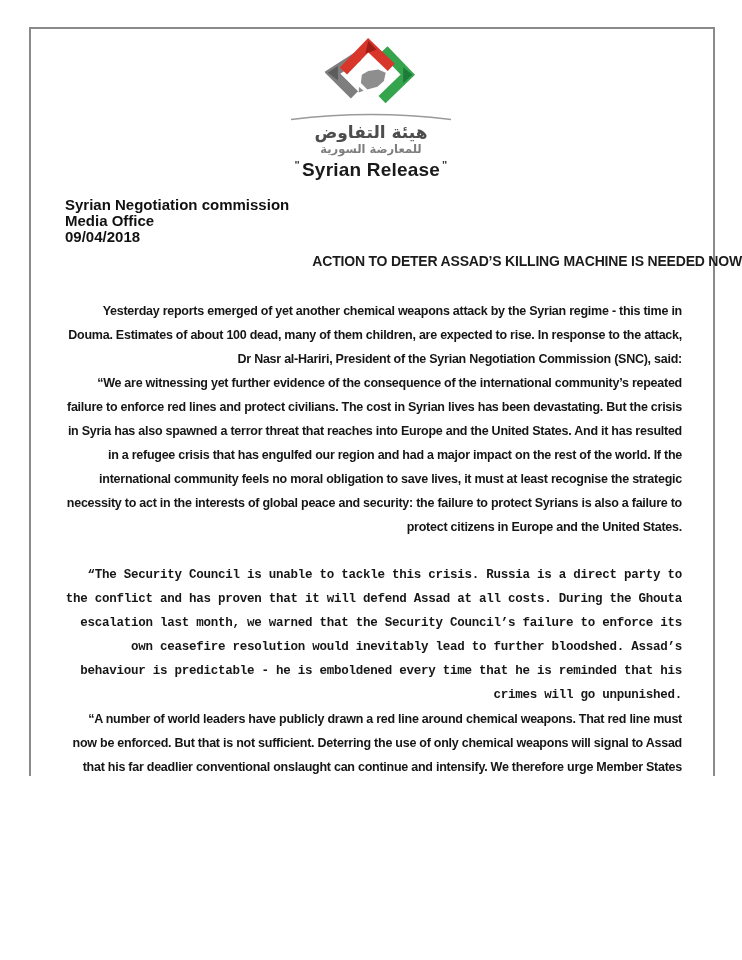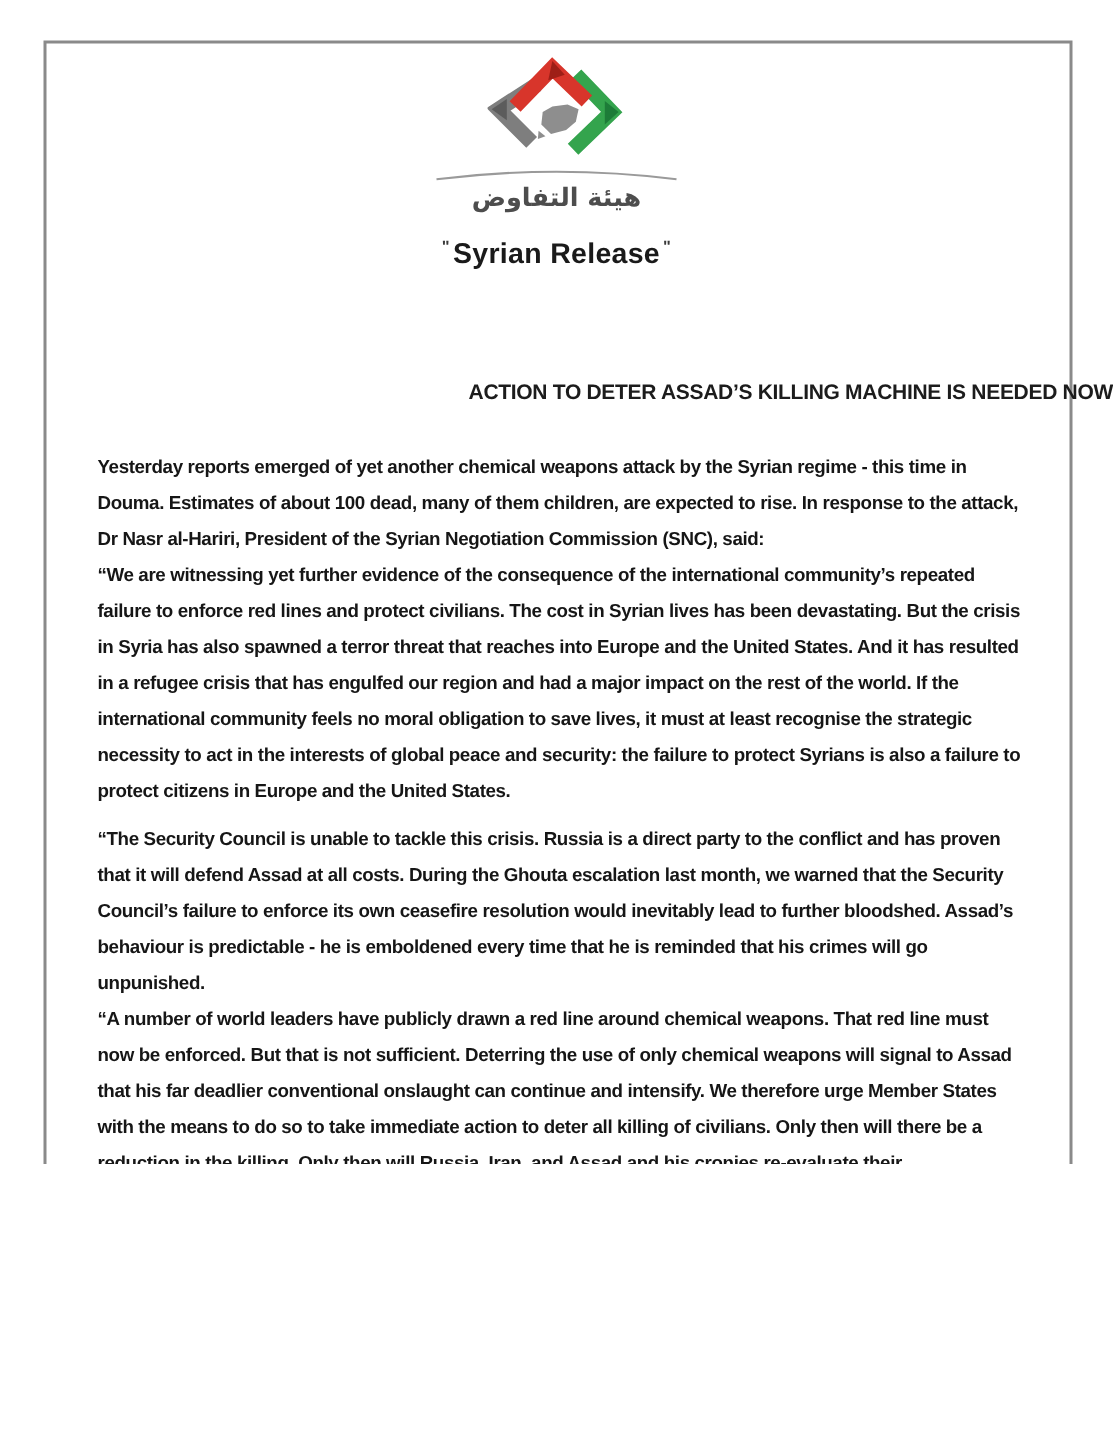--- a/index.html
+++ b/index.html
@@ -76,24 +76,24 @@
     color: #1c1c1c;
   }
   .body-text {
     position: absolute;
     left: 65px; top: 299px;
     width: 617px;
     font-size: 12.5px; font-weight: bold;
     letter-spacing: -0.25px;
     line-height: 24px;
     color: #161616;
-    text-align: left;
+    text-align: right;
   }
   .body-text p { margin: 0; }
-  .body-text p.gap { margin-top: 8px; }
+  .body-text p.gap { margin-top: 24px; font-family: Liberation Mono, monospace; }
   .pagenum {
     position: absolute;
     top: 874px; left: 0;
     width: 100%;
     text-align: center;
     font-size: 12.5px;
     color: #222222;
     font-family: "DejaVu Sans Mono", monospace;
   }
 </style>
@@ -116,24 +116,30 @@
       <path d="M20 38 L47 10 L72 34" fill="none" stroke-width="11" stroke-linejoin="miter" stroke="#d8352b"></path>
       <polygon points="47,5 56,15 44,19" fill="#9e1f17"></polygon>
 
       <polygon points="40,42 47,38 58,36.5 66,40 64,49 57,55 46,58 39,51" fill="#8e8e8e"></polygon>
       <polygon points="37,55.5 42,59.5 36.5,61.5" fill="#8e8e8e"></polygon>
     </svg>
     <svg class="arc" width="168" height="12" viewBox="0 0 168 12" aria-hidden="true">
       <path d="M4 10.5 Q84 0.5 164 10.5" fill="none" stroke-width="1.4" stroke="#9a9a9a"></path>
     </svg>
     <div class="arabic-title">هيئة التفاوض</div>
+    <div class="arabic-subtitle">للمعارضة السورية</div>
   </div>
 
   <div class="press-release"><span class="q">"</span><span>Syrian Release</span><span class="q">"</span></div>
 
+  <div class="meta">
+    <div>Syrian Negotiation commission</div>
+    <div>Media Office</div>
+    <div>09/04/2018</div>
+  </div>
 
   <div class="headline">ACTION TO DETER ASSAD’S KILLING MACHINE IS NEEDED NOW</div>
 
   <div class="body-text">
     <p>Yesterday reports emerged of yet another chemical weapons attack by the Syrian regime - this time in Douma. Estimates of about 100 dead, many of them children, are expected to rise. In response to the attack, Dr Nasr al-Hariri, President of the Syrian Negotiation Commission (SNC), said:</p>
     <p>“We are witnessing yet further evidence of the consequence of the international community’s repeated failure to enforce red lines and protect civilians. The cost in Syrian lives has been devastating. But the crisis in Syria has also spawned a terror threat that reaches into Europe and the United States. And it has resulted in a refugee crisis that has engulfed our region and had a major impact on the rest of the world. If the international community feels no moral obligation to save lives, it must at least recognise the strategic necessity to act in the interests of global peace and security: the failure to protect Syrians is also a failure to protect citizens in Europe and the United States.</p>
     <p class="gap">“The Security Council is unable to tackle this crisis. Russia is a direct party to the conflict and has proven that it will defend Assad at all costs. During the Ghouta escalation last month, we warned that the Security Council’s failure to enforce its own ceasefire resolution would inevitably lead to further bloodshed. Assad’s behaviour is predictable - he is emboldened every time that he is reminded that his crimes will go unpunished.</p>
     <p>“A number of world leaders have publicly drawn a red line around chemical weapons. That red line must now be enforced. But that is not sufficient. Deterring the use of only chemical weapons will signal to Assad that his far deadlier conventional onslaught can continue and intensify. We therefore urge Member States with the means to do so to take immediate action to deter all killing of civilians. Only then will there be a reduction in the killing. Only then will Russia, Iran, and Assad and his cronies re-evaluate their obstructionist approach to the political process. And only then will we stand a chance of resolving this crisis and its global consequences”.</p>
   </div>
 

